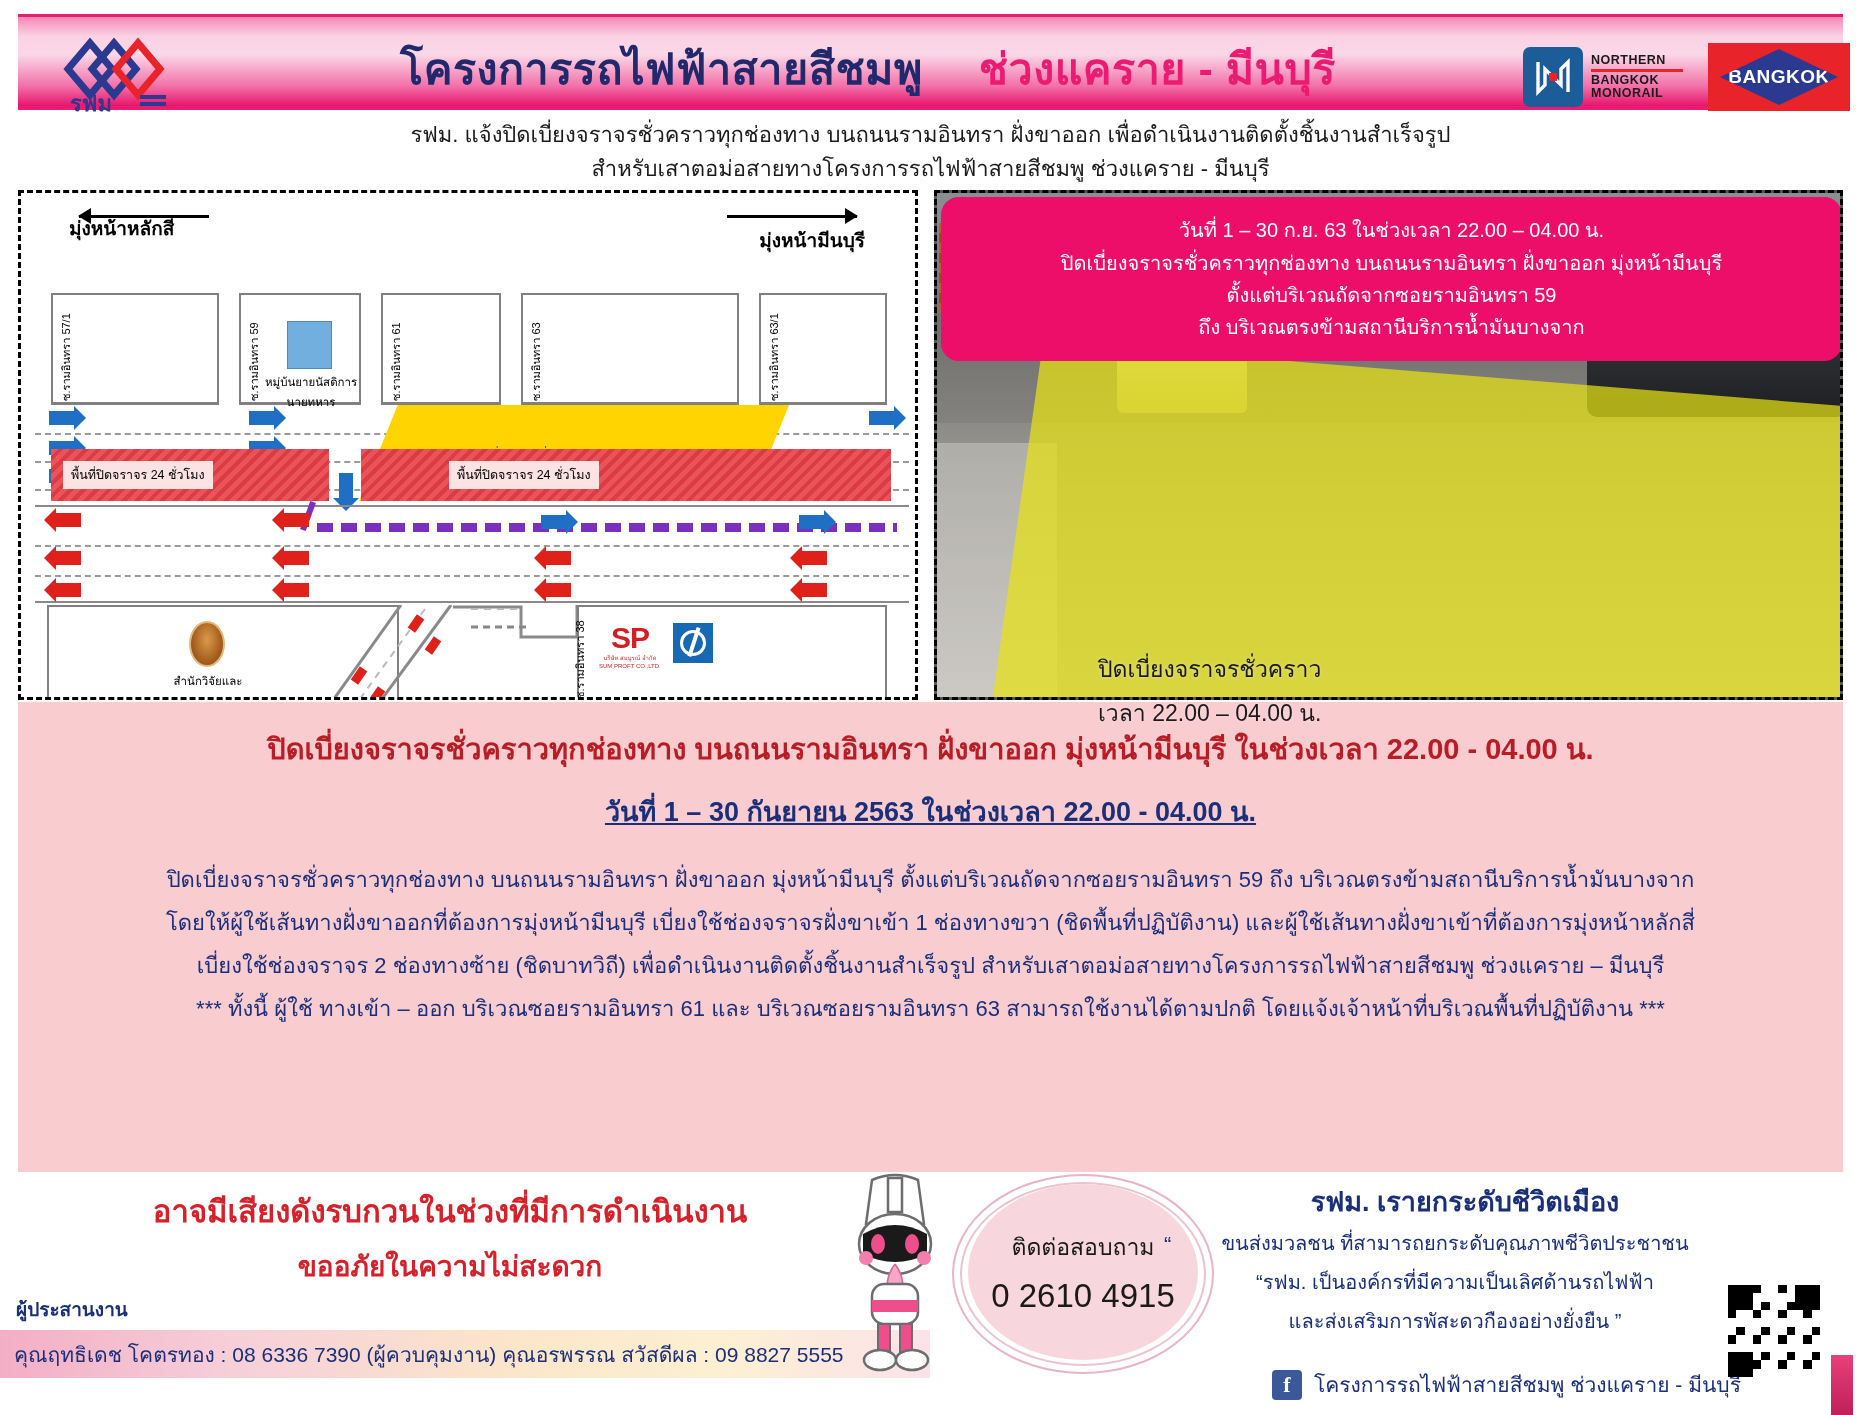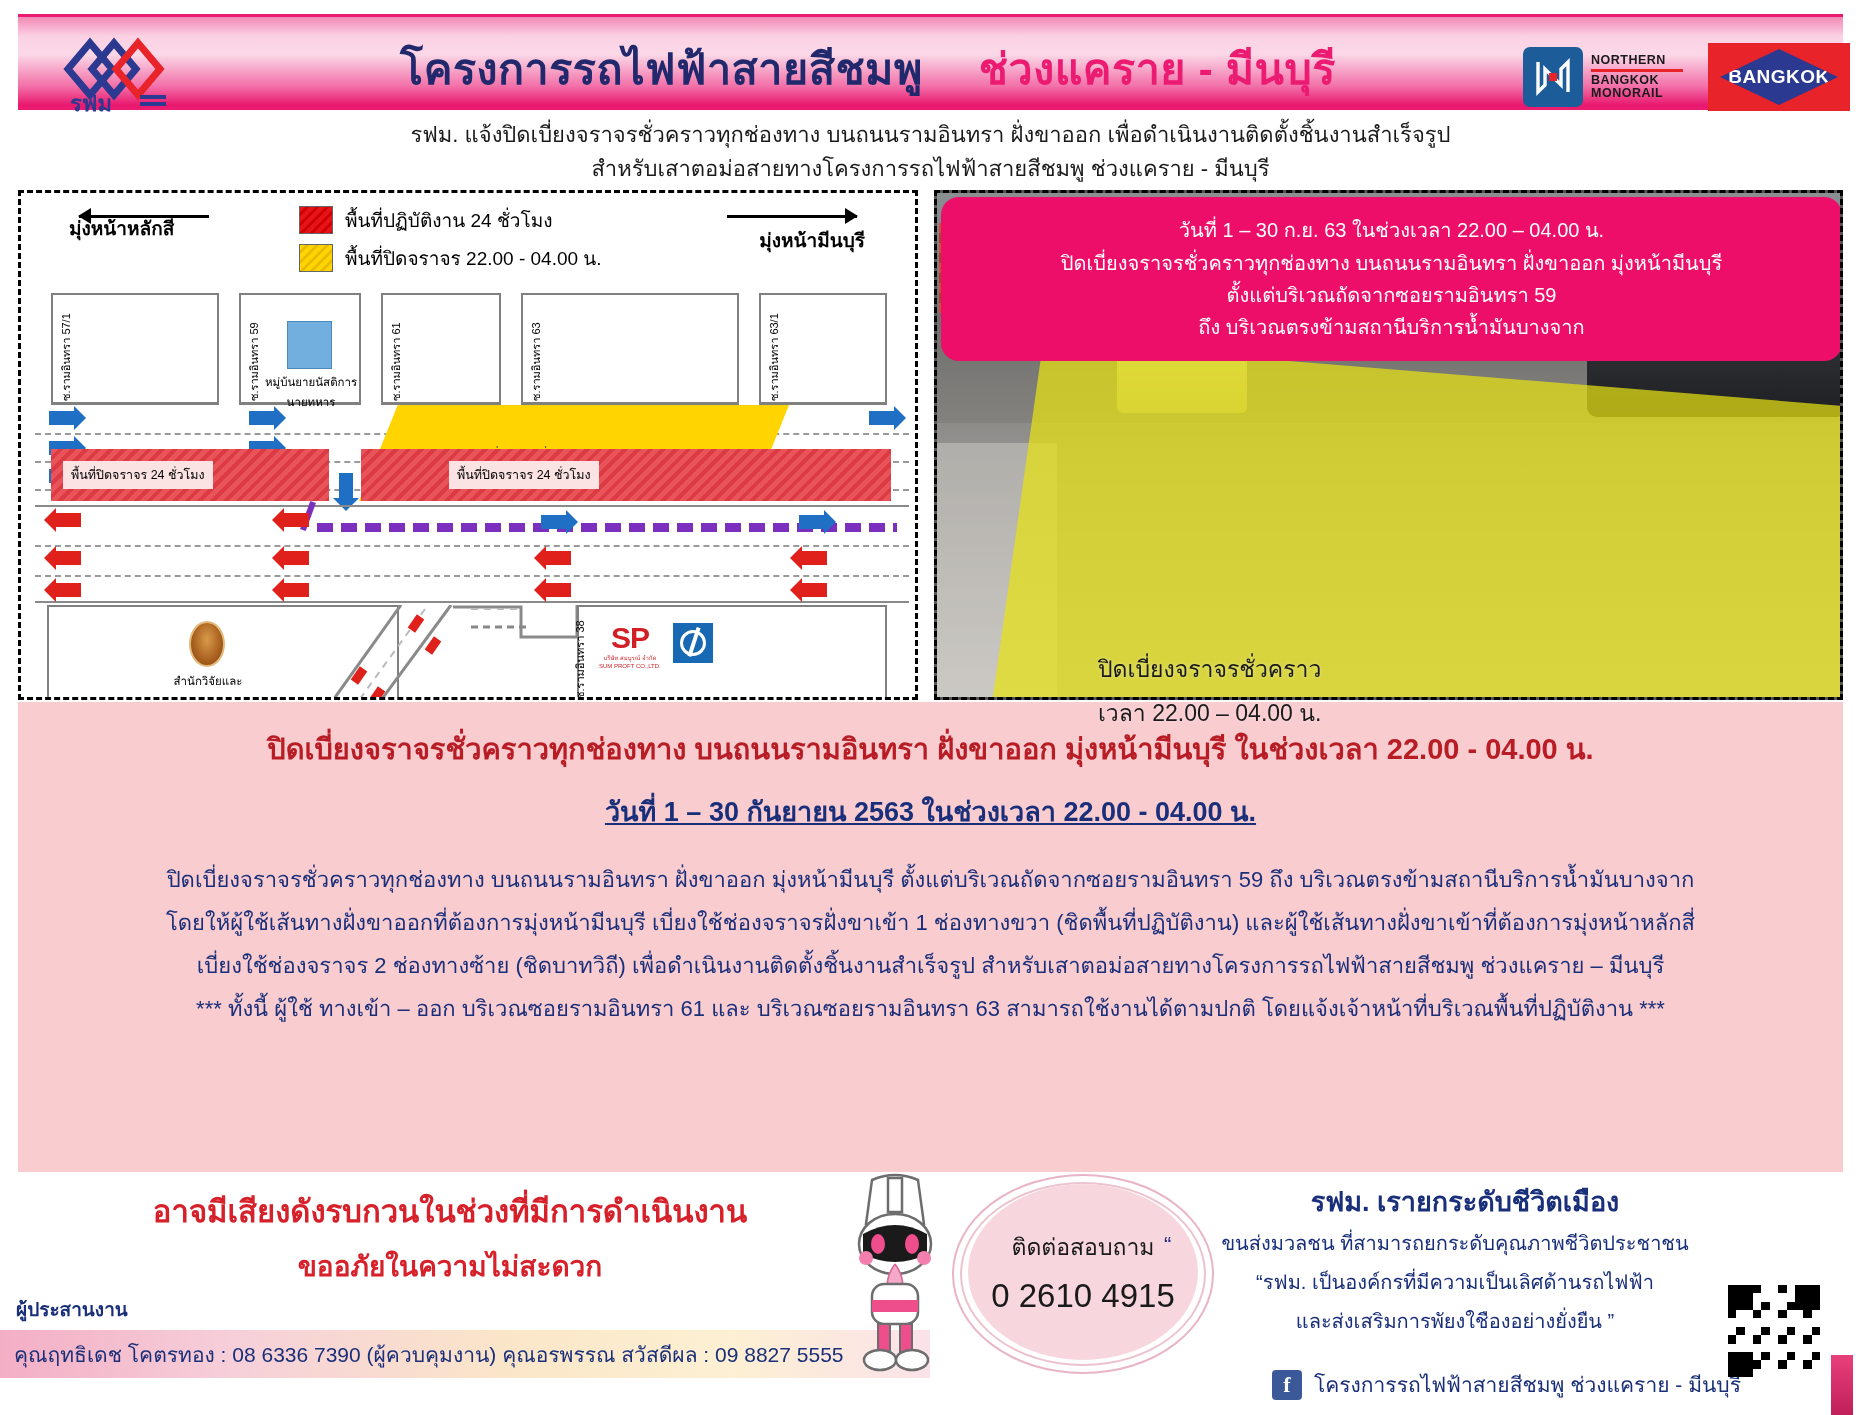--- a/index.html
+++ b/index.html
@@ -264,30 +264,20 @@
     <div>สำหรับเสาตอม่อสายทางโครงการรถไฟฟ้าสายสีชมพู ช่วงแคราย - มีนบุรี</div>
   </div>
 
   <div class="diagram-panel">
 
     <div class="dir-arrow-l"></div>
     <div class="dir-lab-l">มุ่งหน้าหลักสี่</div>
     <div class="dir-arrow-r"></div>
     <div class="dir-lab-r">มุ่งหน้ามีนบุรี</div>
 
-    <div class="legend">
-      <div class="legend-row">
-        <div class="sw sw-red"></div>
-        <span>พื้นที่ปฏิบัติงาน 24 ชั่วโมง</span>
-      </div>
-      <div class="legend-row">
-        <div class="sw sw-yel"></div>
-        <span>พื้นที่ปิดจราจร 22.00 - 04.00 น.</span>
-      </div>
-    </div>
 
     <div class="soi-block" style="left:30px; top:100px; width:168px; height:112px;"></div>
     <div class="soi-label" style="left:36px; top:208px;">ซ.รามอินทรา 57/1</div>
 
     <div class="soi-block" style="left:218px; top:100px; width:122px; height:112px;"></div>
     <div class="soi-label" style="left:224px; top:208px;">ซ.รามอินทรา 59</div>
 
     <div class="blue-bldg" style="left:266px; top:128px; width:45px; height:48px;"></div>
     <div class="bldg-cap" style="left:244px; top:180px; width:92px;">หมู่บ้นยายนัสดิการ</div>
     <div class="bldg-cap" style="left:244px; top:200px; width:92px;">นายทหาร</div>
@@ -461,21 +451,21 @@
     <div class="contact-circle">
       <div class="cc1">ติดต่อสอบถาม</div>
       <div class="cc2">0 2610 4915</div>
     </div>
 
     <div class="tagline">รฟม. เรายกระดับชีวิตเมือง</div>
     <div class="quote-mark-l">“</div>
     <div class="quote">
       <div>ขนส่งมวลชน ที่สามารถยกระดับคุณภาพชีวิตประชาชน</div>
       <div>“รฟม. เป็นองค์กรที่มีความเป็นเลิศด้านรถไฟฟ้า</div>
-      <div>และส่งเสริมการพัยงใชืองอย่างยั่งยืน ”</div>
+      <div>และส่งเสริมการพัสะดวกืองอย่างยั่งยืน ”</div>
     </div>
 
     <div class="fb-row">
       <div class="fb-icon">f</div>
       <span>โครงการรถไฟฟ้าสายสีชมพู ช่วงแคราย - มีนบุรี</span>
     </div>
   </div>
 
   <div class="qr" id="qr">
       <i></i>

